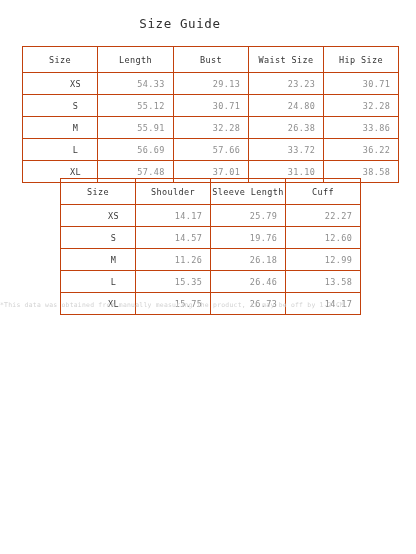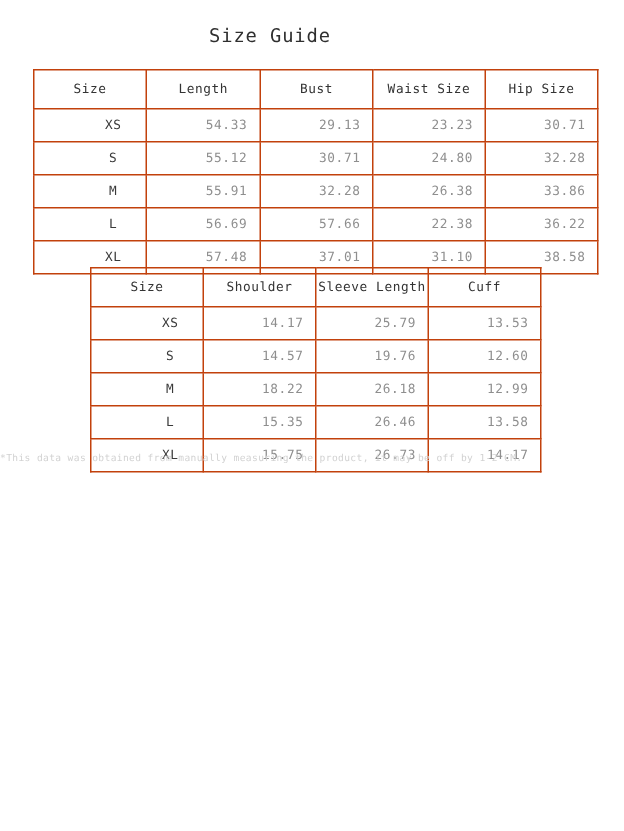--- a/index.html
+++ b/index.html
@@ -142,21 +142,21 @@
         <td class="col-size">M</td>
         <td>55.91</td>
         <td>32.28</td>
         <td>26.38</td>
         <td>33.86</td>
       </tr>
       <tr class="data-row">
         <td class="col-size">L</td>
         <td>56.69</td>
         <td>57.66</td>
-        <td>22.38</td>
+        <td>33.72</td>
         <td>36.22</td>
       </tr>
       <tr class="data-row">
         <td class="col-size">XL</td>
         <td>57.48</td>
         <td>37.01</td>
         <td>31.10</td>
         <td>38.58</td>
       </tr>
     </tbody>
@@ -173,31 +173,31 @@
       <tr class="head-row">
         <td>Size</td>
         <td>Shoulder</td>
         <td>Sleeve Length</td>
         <td>Cuff</td>
       </tr>
       <tr class="data-row">
         <td class="col-size">XS</td>
         <td>14.17</td>
         <td>25.79</td>
-        <td>13.53</td>
+        <td>22.27</td>
       </tr>
       <tr class="data-row">
         <td class="col-size">S</td>
         <td>14.57</td>
         <td>19.76</td>
         <td>12.60</td>
       </tr>
       <tr class="data-row">
         <td class="col-size">M</td>
-        <td>18.22</td>
+        <td>11.26</td>
         <td>26.18</td>
         <td>12.99</td>
       </tr>
       <tr class="data-row">
         <td class="col-size">L</td>
         <td>15.35</td>
         <td>26.46</td>
         <td>13.58</td>
       </tr>
       <tr class="data-row">

